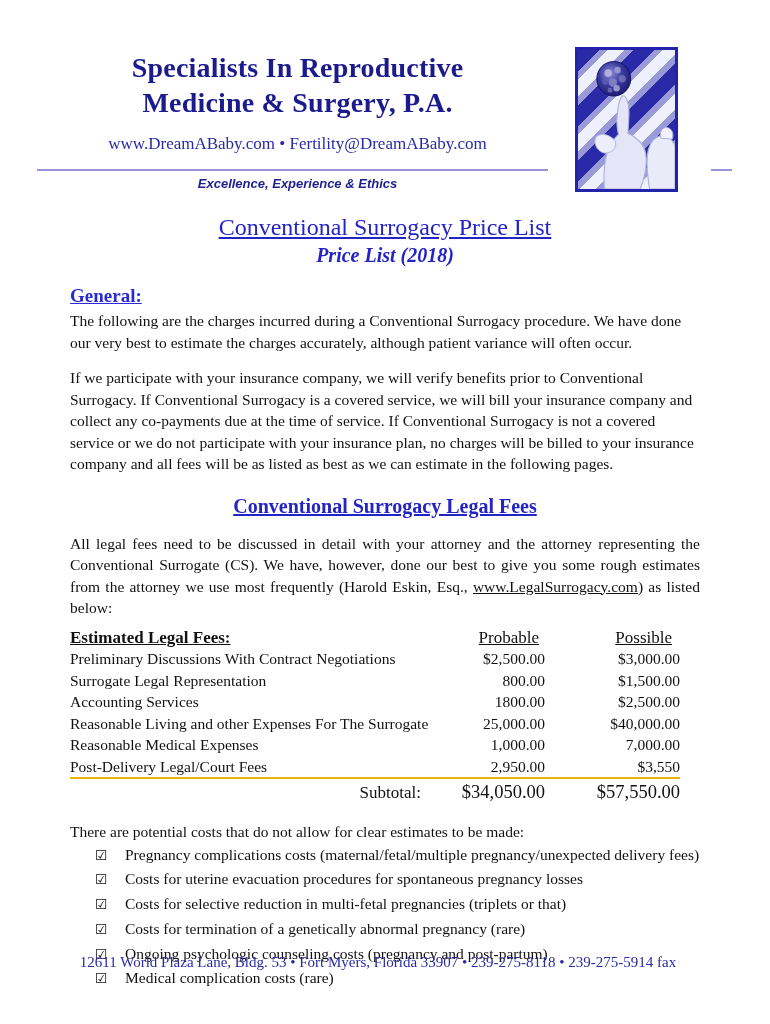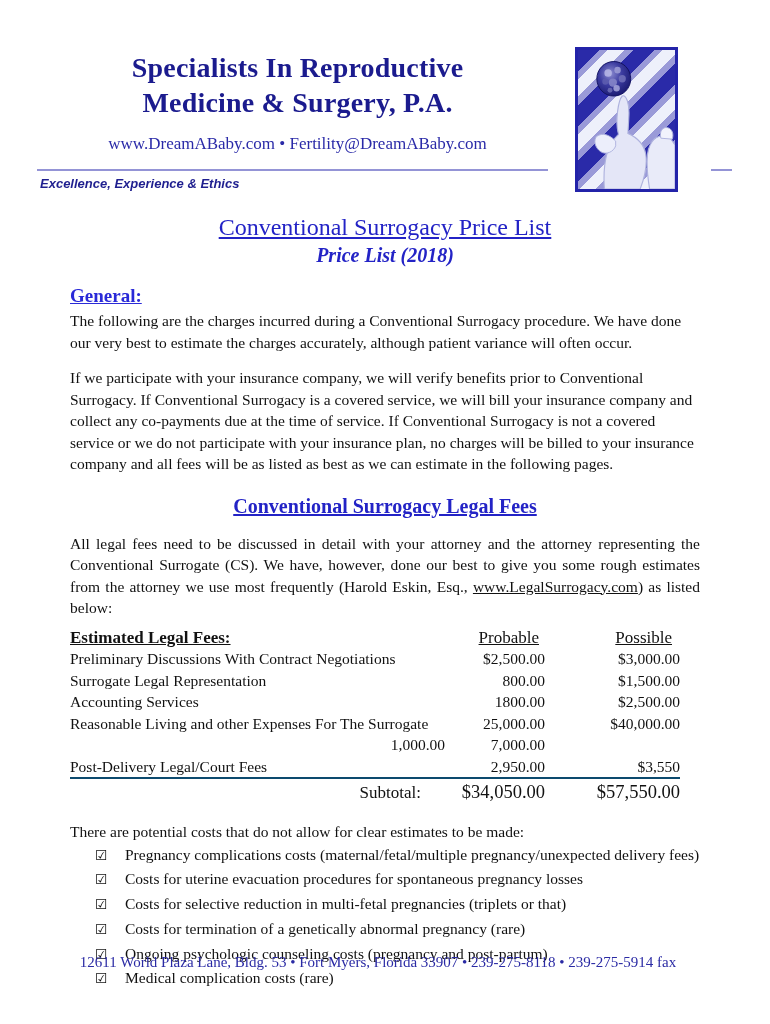--- a/index.html
+++ b/index.html
@@ -18,21 +18,21 @@
   .contact-line {
     margin-top:14px; font-size:17px; color:#2a2aa8;
   }
   .header-rule {
     position:absolute; top:169px; left:37px; width:511px; height:2px; background:#9494d6;
   }
   .header-rule-right {
     position:absolute; top:169px; left:711px; width:21px; height:2px; background:#9494d6;
   }
   .tagline {
-    position:absolute; top:176px; left:40px; width:515px; 
+    position:absolute; top:176px; left:40px; width:515px; text-align:center;
     font-family:"Liberation Sans", sans-serif; font-style:italic; font-weight:bold;
     font-size:13px; color:#1f1f8f;
   }
   .logo-img {
     position:absolute; top:47px; left:575px; width:103px; height:145px;
     border:3px solid #2323a9;
     background:repeating-linear-gradient(135deg,
       #2a2aa8 0px, #2a2aa8 15px,
       #9a9ad8 15px, #9a9ad8 21px,
       #eef0fb 21px, #eef0fb 33px,
@@ -67,21 +67,21 @@
   
   .fees { margin-top:8px; padding:0 90px 0 70px; font-size:15.5px; line-height:21.5px; }
   .fees-row { display:grid; grid-template-columns:375px 100px 135px; }
   .fees-head .cell-label { font-size:17px; font-weight:bold; text-decoration:underline; }
   .fees-head .cell-prob, .fees-head .cell-poss {
     font-size:17px; font-weight:normal; text-decoration:underline; text-align:right;
   }
   .fees-head .cell-prob { padding-right:6px; }
   .fees-head .cell-poss { padding-right:8px; }
   .cell-prob, .cell-poss { text-align:right; }
-  .fees-body { border-bottom:2px solid #0c4a6e; }
+  .fees-body { border-bottom:2px solid #eab308; }
   .fees-subtotal { padding-top:3px; align-items:baseline; }
   .fees-subtotal .cell-label { text-align:right; padding-right:24px; font-size:17px; }
   .fees-subtotal .cell-prob, .fees-subtotal .cell-poss { font-size:18.5px; }
 
   
   .checklist { margin-top:17px; padding:0 70px; font-size:15.5px; }
   .checklist-intro { line-height:22px; }
   .check-item { display:flex; margin-left:25px; line-height:23.8px; align-items:baseline; }
   .check-glyph {
     font-family:"DejaVu Sans", sans-serif; font-size:14px; width:30px; flex:0 0 30px;
@@ -176,20 +176,21 @@
         <div class="cell-label">Accounting Services</div>
         <div class="cell-prob">1800.00</div>
         <div class="cell-poss">$2,500.00</div>
       </div>
       <div class="fees-row">
         <div class="cell-label">Reasonable Living and other Expenses For The Surrogate</div>
         <div class="cell-prob">25,000.00</div>
         <div class="cell-poss">$40,000.00</div>
       </div>
       <div class="fees-row">
+        <div class="cell-label">Reasonable Medical Expenses</div>
         <div class="cell-prob">1,000.00</div>
         <div class="cell-poss">7,000.00</div>
       </div>
       <div class="fees-row">
         <div class="cell-label">Post-Delivery Legal/Court Fees</div>
         <div class="cell-prob">2,950.00</div>
         <div class="cell-poss">$3,550</div>
       </div>
     </div>
 

